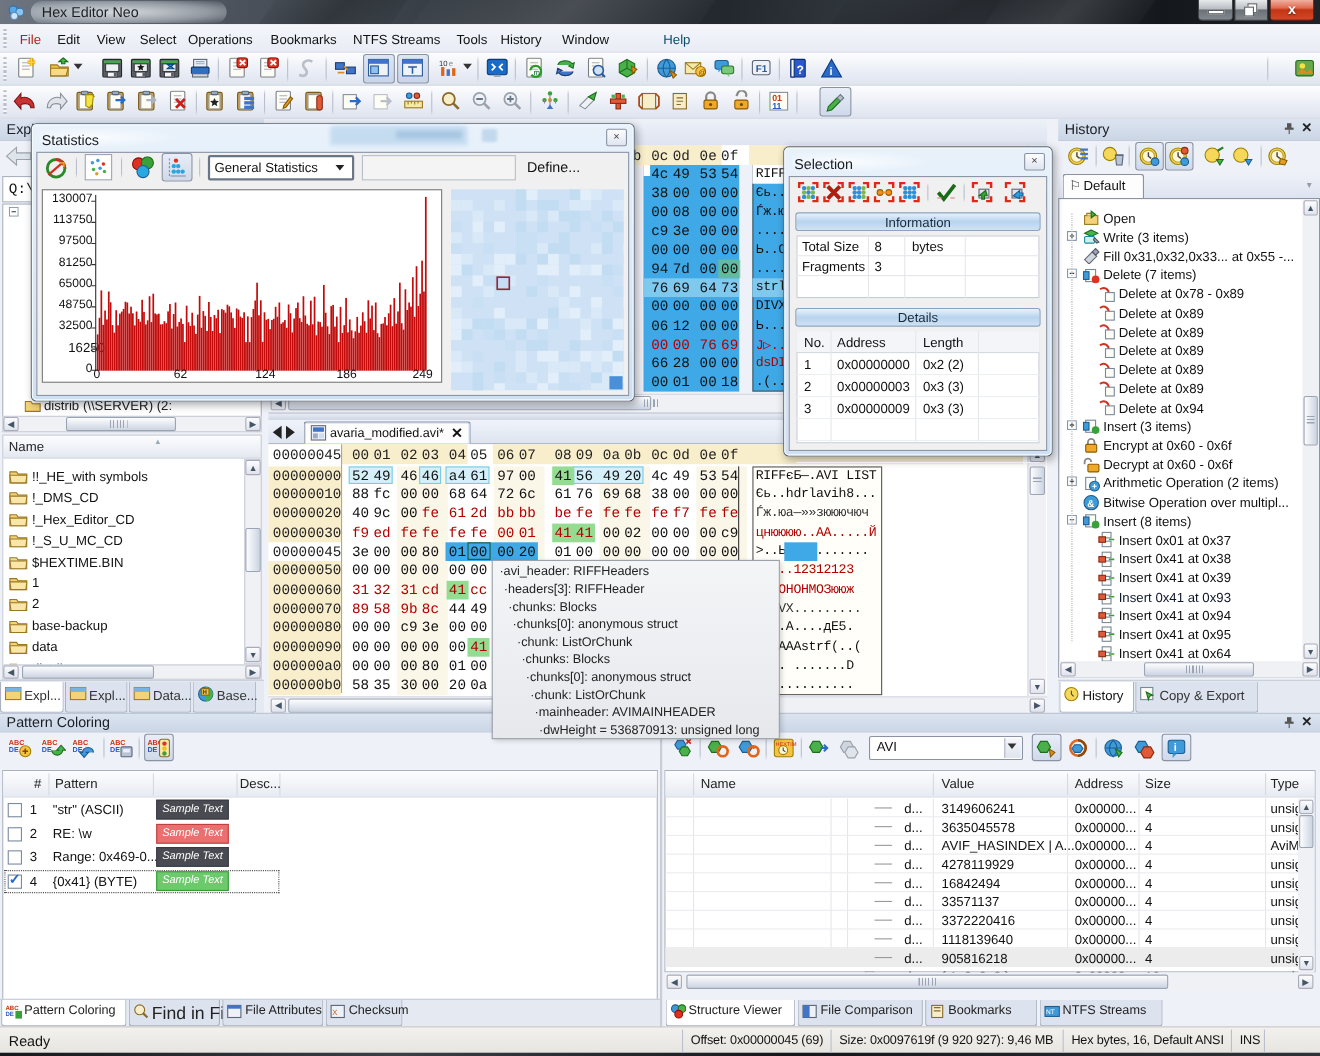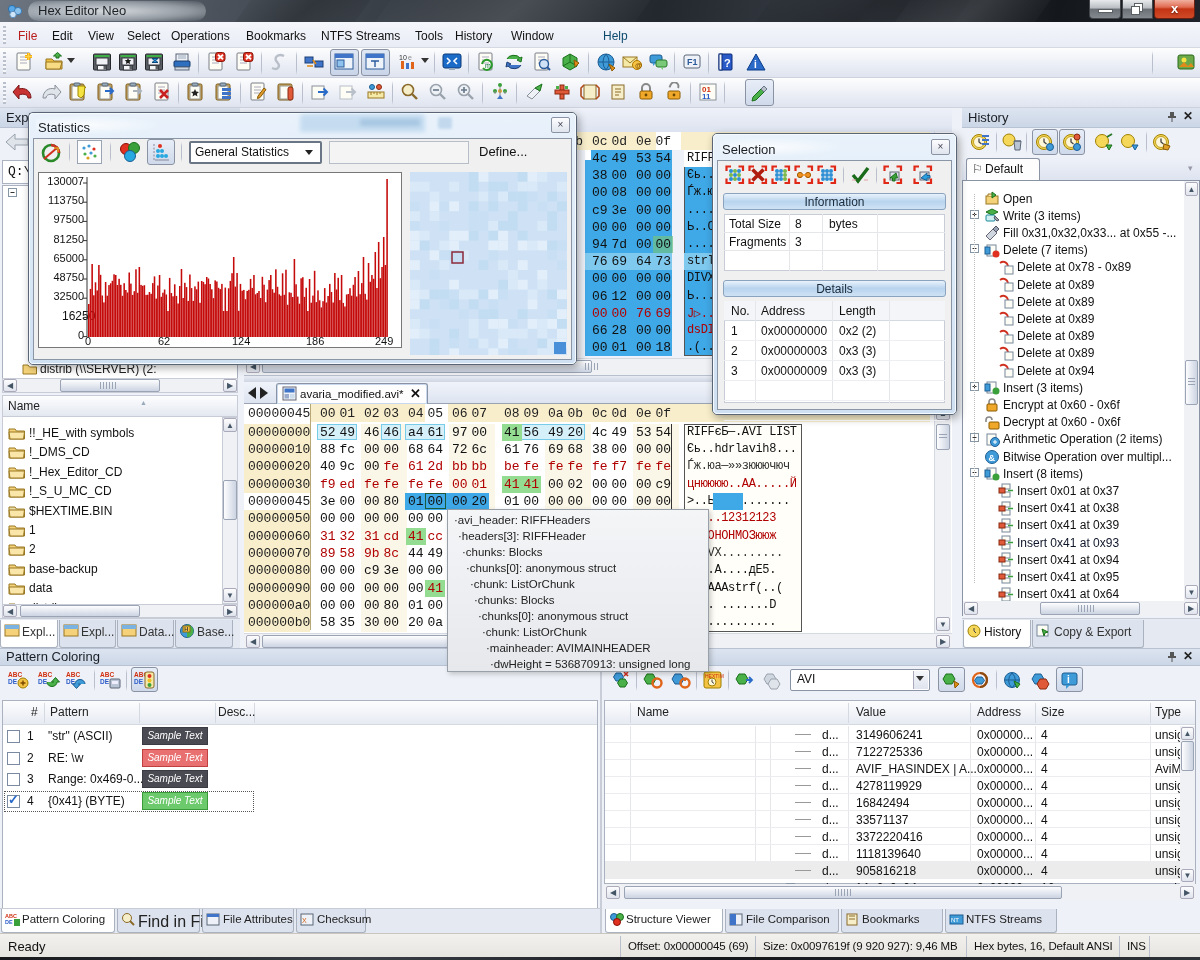--- a/index.html
+++ b/index.html
@@ -1274,21 +1274,21 @@
 <div class="abs" style="left:605px;top:742px;width:590px;height:1px;background:#ececf0"></div>
 <div class="abs" style="left:795px;top:734px;width:16px;height:1px;background:#999"></div>
 <div class="abs" style="left:822px;top:728px;font-size:12px;color:#111">d...</div>
 <div class="abs" style="left:856px;top:728px;font-size:12px;color:#111;white-space:nowrap">3149606241</div>
 <div class="abs" style="left:977px;top:728px;font-size:12px;color:#111">0x00000...</div>
 <div class="abs" style="left:1041px;top:728px;font-size:12px;color:#111">4</div>
 <div class="abs" style="left:1155px;top:728px;font-size:12px;color:#111">unsig</div>
 <div class="abs" style="left:605px;top:759px;width:590px;height:1px;background:#ececf0"></div>
 <div class="abs" style="left:795px;top:751px;width:16px;height:1px;background:#999"></div>
 <div class="abs" style="left:822px;top:745px;font-size:12px;color:#111">d...</div>
-<div class="abs" style="left:856px;top:745px;font-size:12px;color:#111;white-space:nowrap">7122725336</div>
+<div class="abs" style="left:856px;top:745px;font-size:12px;color:#111;white-space:nowrap">3635045578</div>
 <div class="abs" style="left:977px;top:745px;font-size:12px;color:#111">0x00000...</div>
 <div class="abs" style="left:1041px;top:745px;font-size:12px;color:#111">4</div>
 <div class="abs" style="left:1155px;top:745px;font-size:12px;color:#111">unsig</div>
 <div class="abs" style="left:605px;top:776px;width:590px;height:1px;background:#ececf0"></div>
 <div class="abs" style="left:795px;top:768px;width:16px;height:1px;background:#999"></div>
 <div class="abs" style="left:822px;top:762px;font-size:12px;color:#111">d...</div>
 <div class="abs" style="left:856px;top:762px;font-size:12px;color:#111;white-space:nowrap">AVIF_HASINDEX | A...</div>
 <div class="abs" style="left:977px;top:762px;font-size:12px;color:#111">0x00000...</div>
 <div class="abs" style="left:1041px;top:762px;font-size:12px;color:#111">4</div>
 <div class="abs" style="left:1155px;top:762px;font-size:12px;color:#111">AviMa</div>

